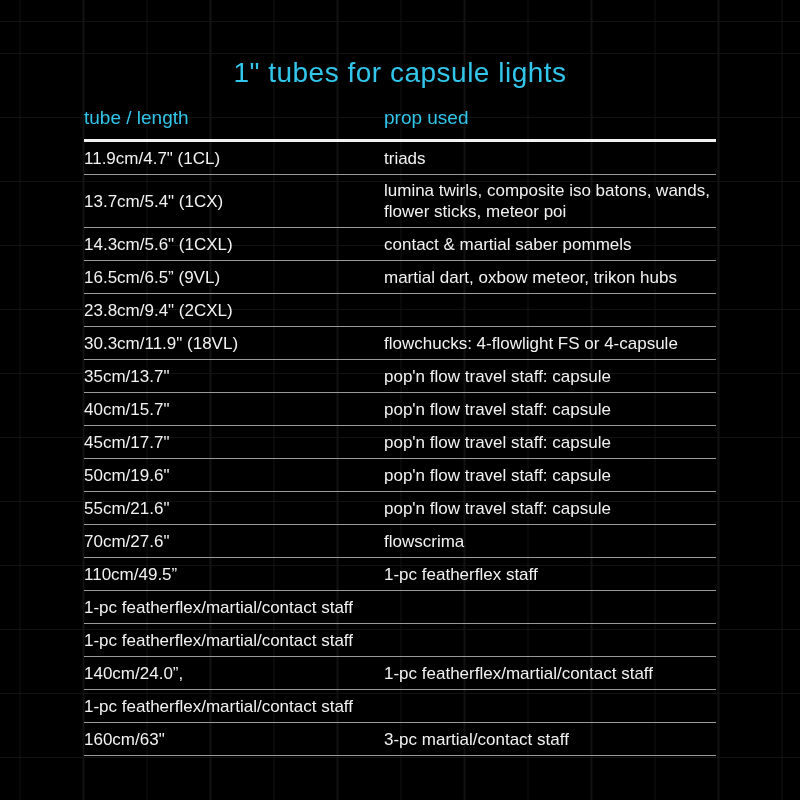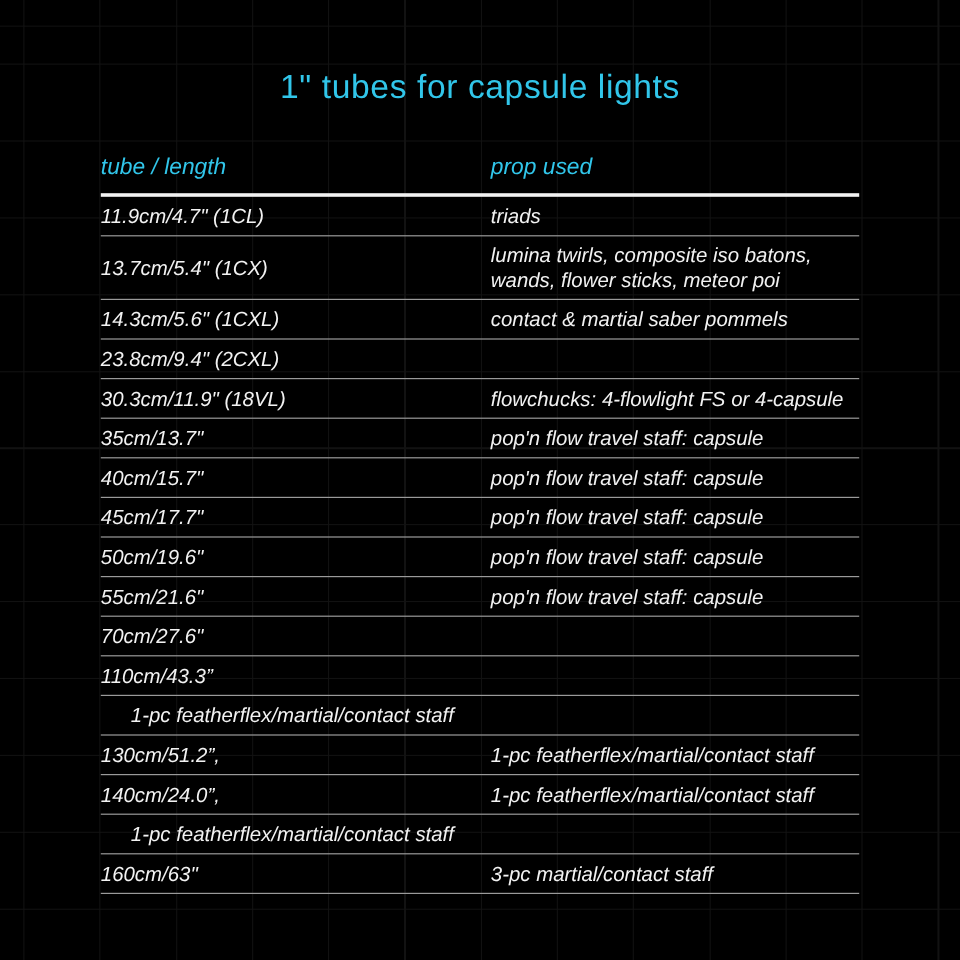--- a/index.html
+++ b/index.html
@@ -27,24 +27,23 @@
     width: 100%;
     margin: 0;
     text-align: center;
     font-size: 28px;
     font-weight: 400;
     letter-spacing: 0.5px;
     color: #31c6ea;
   }
   .table {
     position: absolute;
-    top: 128px;
+    top: 106px;
     left: 84px;
     width: 632px;
-    font-style: italic;
   }
   .header-row {
     display: flex;
     align-items: flex-end;
     height: 36px;
     padding-bottom: 6px;
     box-sizing: border-box;
     border-bottom: 3px solid #f2f2f2;
     color: #31c6ea;
     font-size: 19px;
@@ -63,21 +62,20 @@
     line-height: 21px;
   }
   .c1 {
     flex: 0 0 300px;
     width: 300px;
     padding-right: 12px;
     box-sizing: border-box;
   }
   .c2 {
     flex: 1;
-    margin-left: 25px;
   }
 </style>
 </head>
 <body>
 
 <div class="page">
   <h1 class="title">1" tubes for capsule lights</h1>
 
   <div class="table">
     <div class="header-row">
@@ -89,20 +87,24 @@
           <div class="cell c1">11.9cm/4.7" (1CL)</div>
           <div class="cell c2">triads</div>
         </div>
         <div class="row">
           <div class="cell c1">13.7cm/5.4" (1CX)</div>
           <div class="cell c2">lumina twirls, composite iso batons, wands, flower sticks, meteor poi</div>
         </div>
         <div class="row">
           <div class="cell c1">14.3cm/5.6" (1CXL)</div>
           <div class="cell c2">contact &amp; martial saber pommels</div>
+        </div>
+        <div class="row">
+          <div class="cell c1">16.5cm/6.5” (9VL)</div>
+          <div class="cell c2">martial dart, oxbow meteor, trikon hubs</div>
         </div>
         <div class="row">
           <div class="cell c1">23.8cm/9.4" (2CXL)</div>
         </div>
         <div class="row">
           <div class="cell c1">30.3cm/11.9" (18VL)</div>
           <div class="cell c2">flowchucks: 4-flowlight FS or 4-capsule</div>
         </div>
         <div class="row">
           <div class="cell c1">35cm/13.7"</div>
@@ -119,29 +121,30 @@
         <div class="row">
           <div class="cell c1">50cm/19.6"</div>
           <div class="cell c2">pop'n flow travel staff: capsule</div>
         </div>
         <div class="row">
           <div class="cell c1">55cm/21.6"</div>
           <div class="cell c2">pop'n flow travel staff: capsule</div>
         </div>
         <div class="row">
           <div class="cell c1">70cm/27.6"</div>
+          <div class="cell c2">flowscrima</div>
         </div>
         <div class="row">
-          <div class="cell c1">110cm/43.3”</div>
+          <div class="cell c1">110cm/49.5”</div>
+          <div class="cell c2">1-pc featherflex staff</div>
         </div>
         <div class="row">
           <div class="cell c2">1-pc featherflex/martial/contact staff</div>
         </div>
         <div class="row">
-          <div class="cell c1">130cm/51.2”,</div>
           <div class="cell c2">1-pc featherflex/martial/contact staff</div>
         </div>
         <div class="row">
           <div class="cell c1">140cm/24.0”,</div>
           <div class="cell c2">1-pc featherflex/martial/contact staff</div>
         </div>
         <div class="row">
           <div class="cell c2">1-pc featherflex/martial/contact staff</div>
         </div>
         <div class="row">

